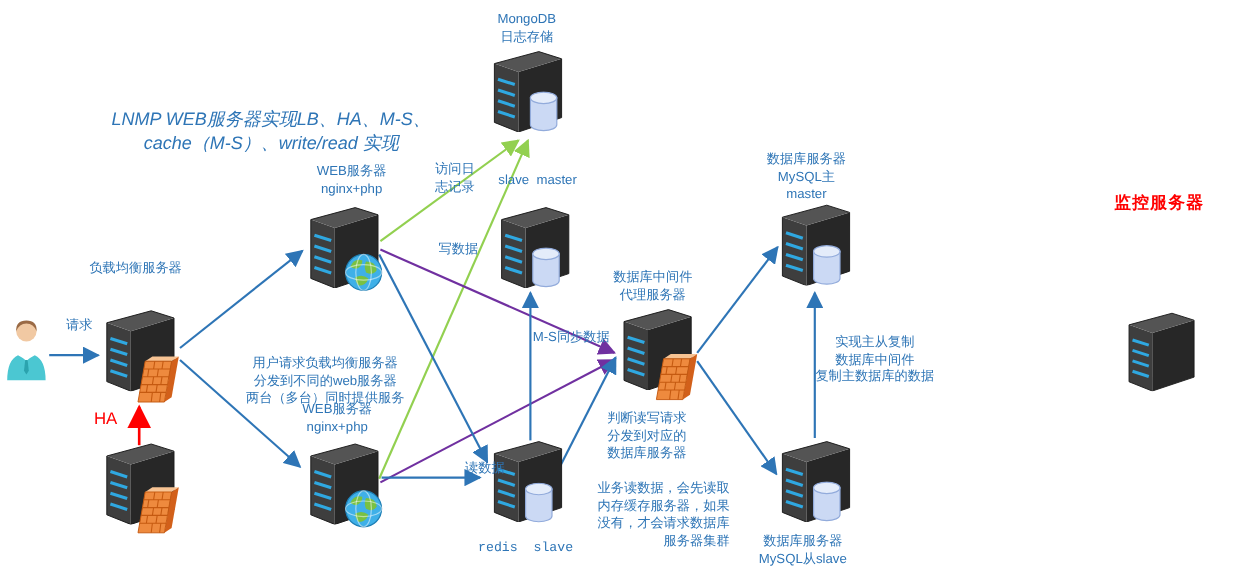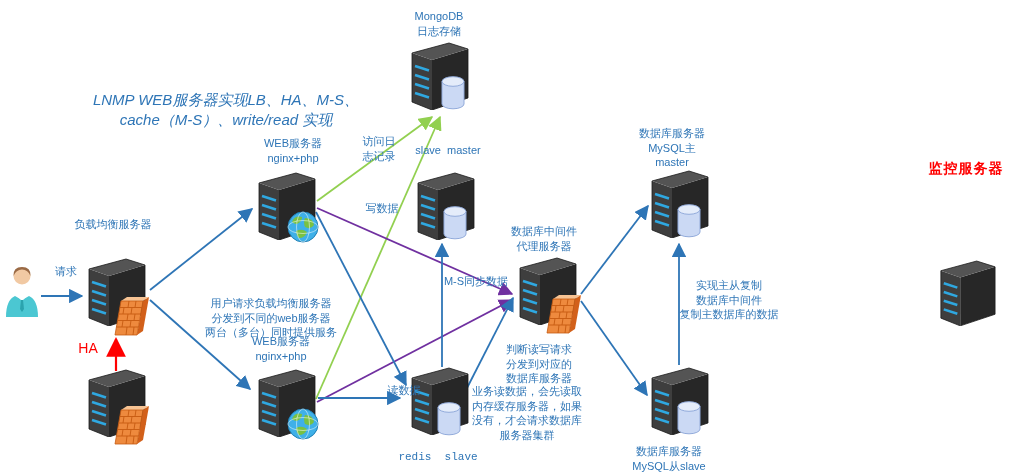--- a/index.html
+++ b/index.html
@@ -163,21 +163,21 @@
   <div class="label" style="left:434px;top:274px;width:84px;">M-S同步数据</div>
   <div class="label" style="left:494px;top:224px;width:100px;">数据库中间件
 代理服务器</div>
   <div class="label" style="left:489px;top:342px;width:100px;">判断读写请求
 分发到对应的
 数据库服务器</div>
   <div class="label red ha" style="left:66px;top:339px;width:44px;">HA</div>
   <div class="label" style="left:241px;top:334px;width:80px;">WEB服务器
 nginx+php</div>
   <div class="label" style="left:352px;top:383px;width:48px;margin-left:28px;">读数据</div>
-  <div class="label" style="left:446px;top:384px;width:162px;">业务读数据，会先读取
+  <div class="label" style="left:446px;top:400px;width:162px;text-align:right;">业务读数据，会先读取
 内存缓存服务器，如果
 没有，才会请求数据库
 服务器集群</div>
   <div class="label" style="left:654px;top:278px;width:150px;">实现主从复制
 数据库中间件
 复制主数据库的数据</div>
   <div class="label" style="left:622px;top:126px;width:100px;">数据库服务器
 MySQL主
 master</div>
   <div class="label" style="left:617px;top:444px;width:104px;">数据库服务器

